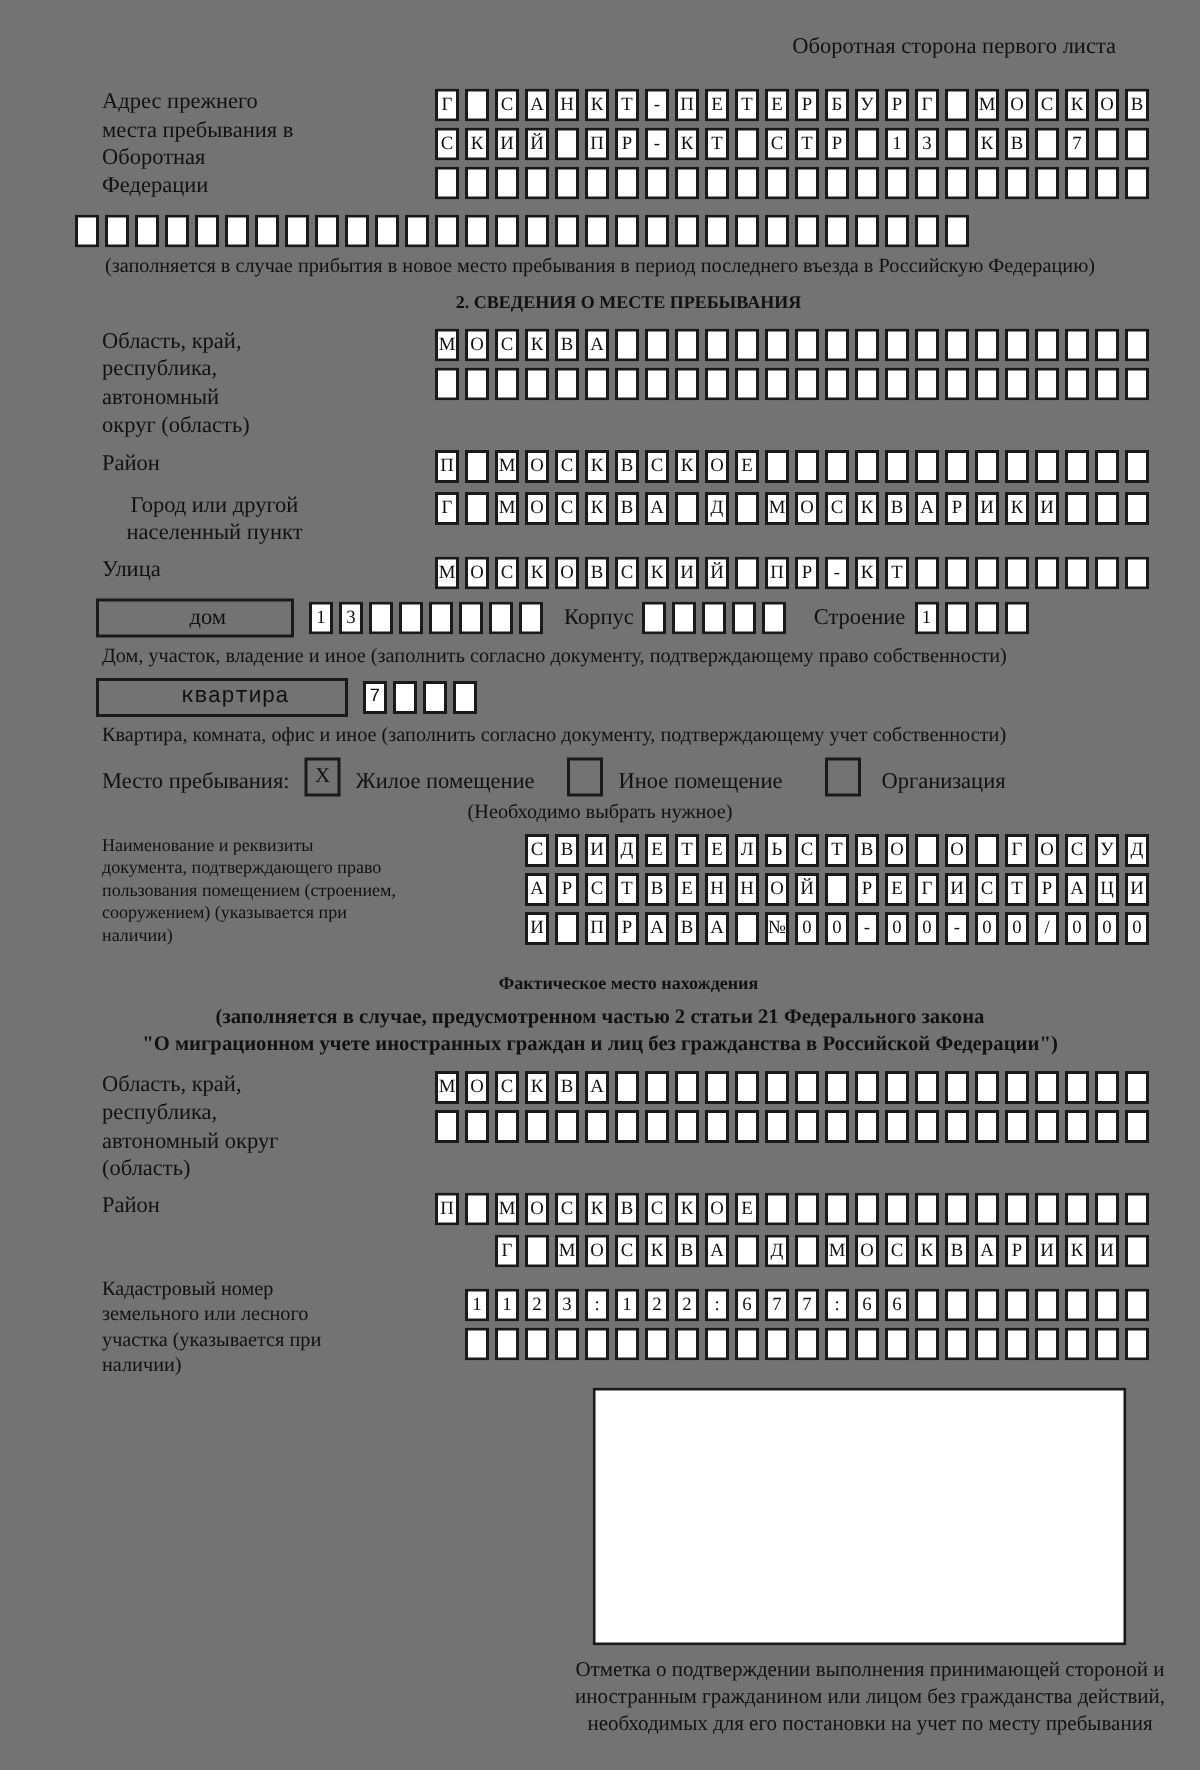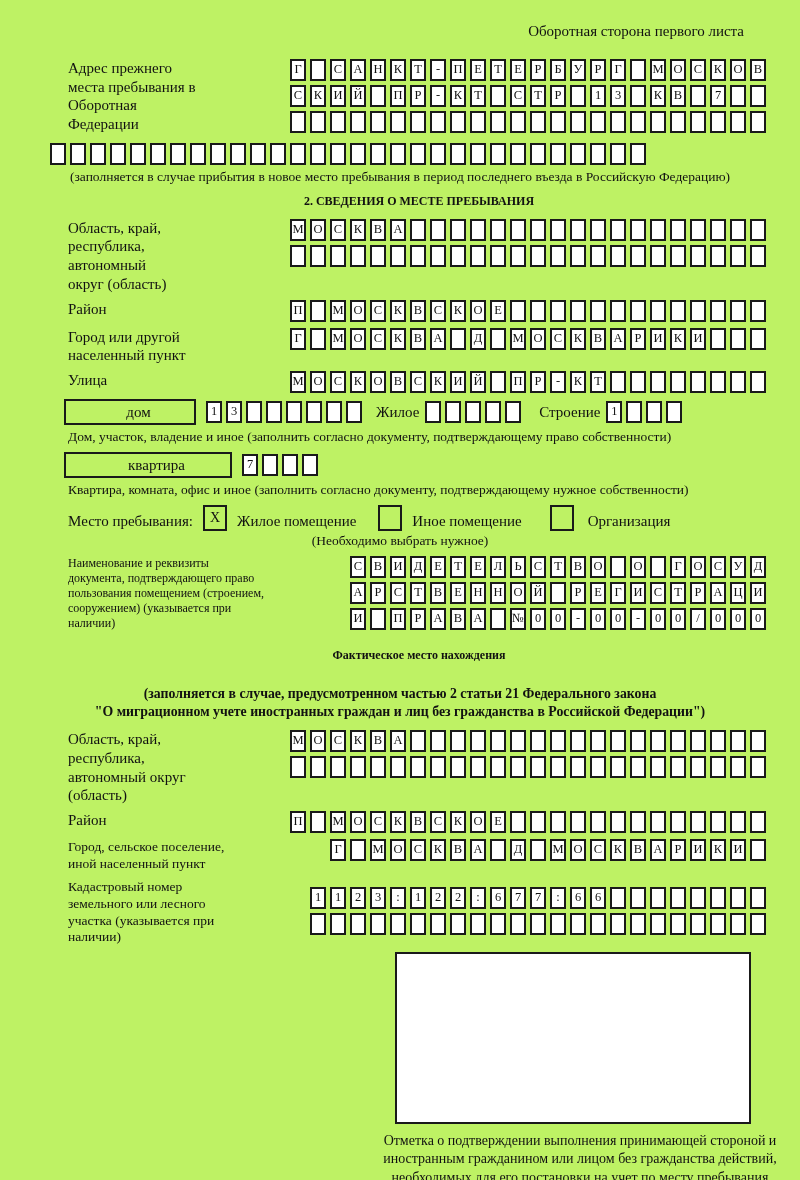--- a/index.html
+++ b/index.html
@@ -1,30 +1,30 @@
 <!DOCTYPE html>
 <html><head>
 <meta charset="utf-8">
 <style>
   html,body{margin:0;padding:0;background:#fff;}
   body{color:#111;font-family:"Liberation Serif","DejaVu Serif",serif;}
   .page{position:relative;width:800px;height:1180px;box-sizing:border-box;
-        padding:12px 30px 0 68px;font-size:15px;line-height:1.25;overflow:hidden;background:#bef264;}
+        padding:12px 30px 0 68px;font-size:15px;line-height:1.25;overflow:hidden;background:#737373;}
   .side-note{text-align:right;margin:10px 26px 18px 0;font-size:15px;}
   .cells{display:flex;}
   .cellrow{margin-bottom:4px;}
   .cell{flex:0 0 auto;box-sizing:border-box;width:16px;height:22px;border:2px solid #1a1a1a;
         margin-right:4px;display:flex;align-items:center;justify-content:center;
         font-size:12.5px;background:#fff;}
   .field{display:flex;align-items:flex-start;margin-bottom:6px;}
   .field .label{flex:0 1 auto;padding-right:6px;}
   .field .cells-block{margin-left:auto;flex:0 0 auto;}
   .lw128{width:128px;}
   .lw100{width:100px;}
-  .lw150{width:150px;}
+  .lw150{width:150px;text-align:center;}
   .lw166{width:166px;font-size:13.5px;}
   .lw150s{width:150px;font-size:13.5px;}
   .lw200{width:200px;font-size:12px;}
   .caption{font-size:13.5px;margin:0 0 6px 0;}
   .center-full{margin-left:-68px;margin-right:-30px;text-align:center;}
   .sec-title{font-size:12px;font-weight:bold;margin:8px 0 10px 0;}
   .longbox{box-sizing:border-box;border:2px solid #1a1a1a;height:26px;display:flex;
            align-items:center;justify-content:center;padding-left:17px;}
   .inline-row{display:flex;align-items:center;margin-bottom:4px;}
   .checkbox{box-sizing:border-box;width:24px;height:26px;border:2px solid #1a1a1a;display:flex;
@@ -314,48 +314,48 @@
     <div class="cells ml10">
         <span class="cell">1</span>
         <span class="cell">3</span>
         <span class="cell"></span>
         <span class="cell"></span>
         <span class="cell"></span>
         <span class="cell"></span>
         <span class="cell"></span>
         <span class="cell"></span>
       </div>
-    <div class="ml10 mr6">Жилое</div>
+    <div class="ml10 mr6">Корпус</div>
     <div class="cells">
         <span class="cell"></span>
         <span class="cell"></span>
         <span class="cell"></span>
         <span class="cell"></span>
         <span class="cell"></span>
       </div>
     <div class="ml14 mr6">Строение</div>
     <div class="cells">
         <span class="cell">1</span>
         <span class="cell"></span>
         <span class="cell"></span>
         <span class="cell"></span>
       </div>
   </div>
   <div class="caption">Дом, участок, владение и иное (заполнить согласно документу, подтверждающему право собственности)</div>
 
-  <div class="inline-row" style="margin-left:-4px;">
+  <div class="inline-row" style="margin-left:-4px;font-family:Liberation Mono, monospace;">
     <div class="longbox" style="width:168px;">квартира</div>
     <div class="cells ml10">
         <span class="cell">7</span>
         <span class="cell"></span>
         <span class="cell"></span>
         <span class="cell"></span>
       </div>
   </div>
-  <div class="caption">Квартира, комната, офис и иное (заполнить согласно документу, подтверждающему нужное собственности)</div>
+  <div class="caption">Квартира, комната, офис и иное (заполнить согласно документу, подтверждающему учет собственности)</div>
 
   <div class="inline-row" style="margin-bottom:2px;align-items:flex-end;">
     <div>Место пребывания:</div>
     <div class="checkbox ml10">X</div>
     <div class="ml10">Жилое помещение</div>
     <div class="checkbox ml14" style="margin-left:22px;"></div>
     <div class="ml10">Иное помещение</div>
     <div class="checkbox" style="margin-left:28px;"></div>
     <div class="ml14">Организация</div>
   </div>
@@ -429,21 +429,21 @@
           <span class="cell">0</span>
           <span class="cell">0</span>
           <span class="cell">/</span>
           <span class="cell">0</span>
           <span class="cell">0</span>
           <span class="cell">0</span>
         </div>
     </div>
   </div>
 
-  <div class="sec-title center-full" style="margin-top:14px;margin-bottom:22px;">Фактическое место нахождения</div>
+  <div class="sec-title center-full" style="margin-top:14px;margin-bottom:6px;">Фактическое место нахождения</div>
   <div class="note-small center-full">(заполняется в случае, предусмотренном частью 2 статьи 21 Федерального закона</div>
   <div class="note-small center-full" style="margin-bottom:8px;">"О миграционном учете иностранных граждан и лиц без гражданства в Российской Федерации")</div>
 
   <div class="field">
     <div class="label lw128">Область, край, республика, автономный округ (область)</div>
     <div class="cells-block">
       <div class="cells cellrow">
           <span class="cell">М</span>
           <span class="cell">О</span>
           <span class="cell">С</span>
@@ -522,21 +522,20 @@
         <span class="cell"></span>
         <span class="cell"></span>
         <span class="cell"></span>
         <span class="cell"></span>
         <span class="cell"></span>
         <span class="cell"></span>
       </div>
   </div>
 
   <div class="field">
-    <div class="label lw166">Город, сельское поселение, иной населенный пункт</div>
     <div class="cells-block cells">
         <span class="cell">Г</span>
         <span class="cell"></span>
         <span class="cell">М</span>
         <span class="cell">О</span>
         <span class="cell">С</span>
         <span class="cell">К</span>
         <span class="cell">В</span>
         <span class="cell">А</span>
         <span class="cell"></span>

